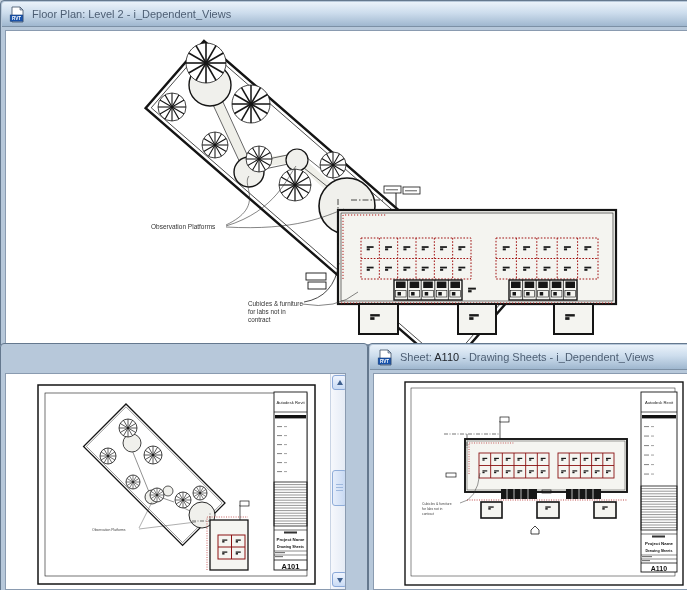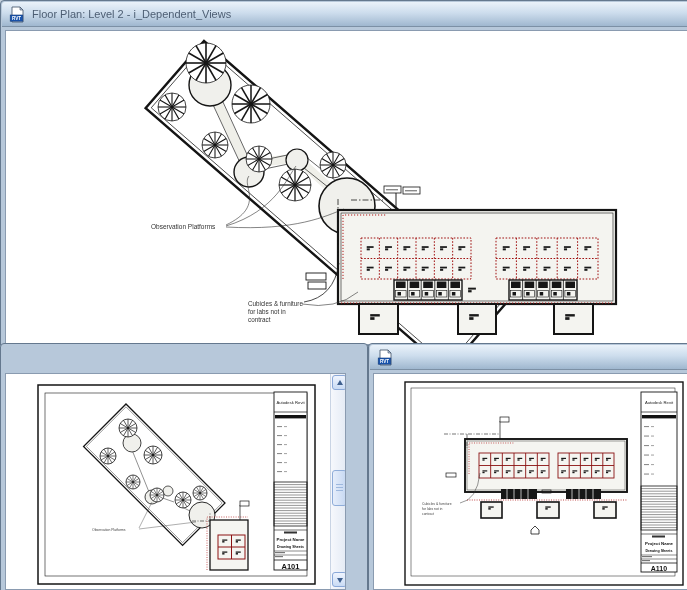--- a/index.html
+++ b/index.html
@@ -372,20 +372,21 @@
   </div>
 
   <div class="window" style="left:368px;top:343px;width:325px;height:252px;">
     <div class="titlebar">
       <svg class="rvticon" viewBox="0 0 17 17">
         <path d="M3,1 h8 l3,3 v12 h-11 z" fill="#ffffff" stroke="#3d4f66" stroke-width="0.8"></path>
         <path d="M11,1 l3,3 h-3 z" fill="#b9c8dc" stroke="#3d4f66" stroke-width="0.6"></path>
         <rect x="1.2" y="9" width="12.6" height="6.2" fill="#1a55ae" stroke="#123a78" stroke-width="0.6"></rect>
         <text x="7.5" y="14" font-size="4.6" font-weight="bold" fill="#ffffff" text-anchor="middle">RVT</text>
       </svg>
+      <span class="title"><span class="blur">Sheet: </span><span class="crisp">A110</span><span class="blur"> - Drawing Sheets - i_Dependent_Views</span></span>
     </div>
     <div class="content" style="left:4px;top:29px;right:0;bottom:4px;">
       <svg id="svg3" width="319" height="218" viewBox="0 0 319 218">
 
         <rect x="31" y="8" width="278" height="203" fill="#ffffff" stroke="#141414" stroke-width="1.4"></rect>
         <rect x="37" y="14" width="264" height="188" fill="none" stroke="#141414" stroke-width="0.5"></rect>
 
         <g>
           <rect x="91" y="65" width="162" height="53" fill="#f5f5f1" stroke="#141414" stroke-width="1.9"></rect>
           <rect x="93" y="67" width="158" height="49" fill="none" stroke="#141414" stroke-width="0.4"></rect>

